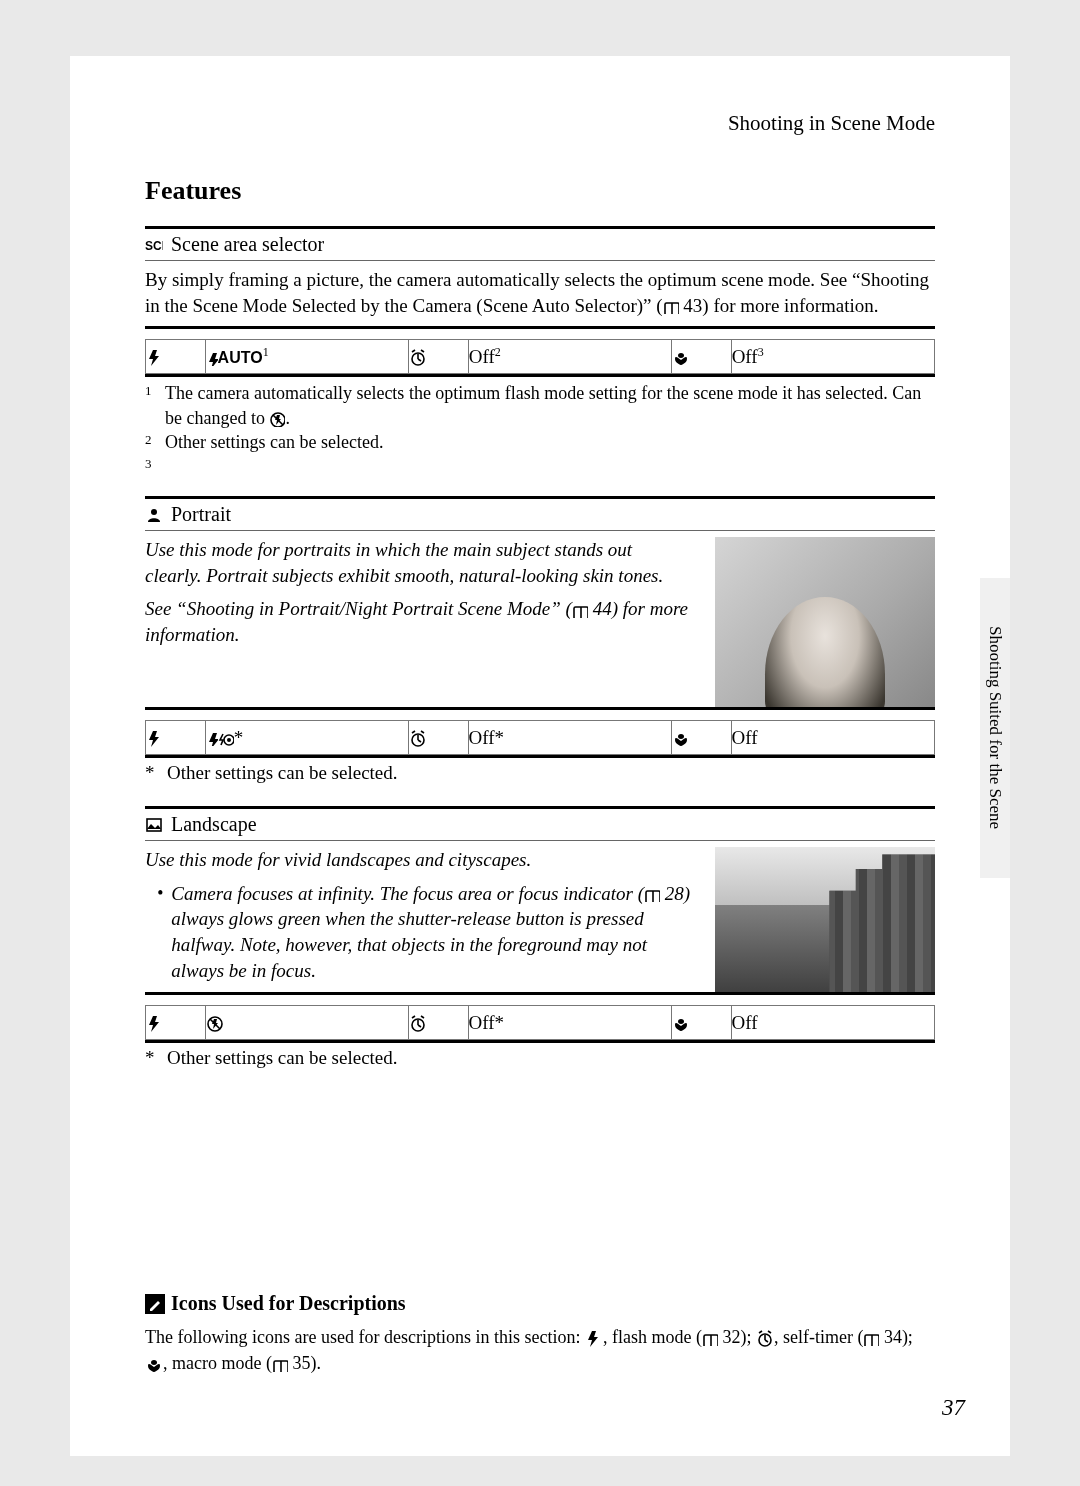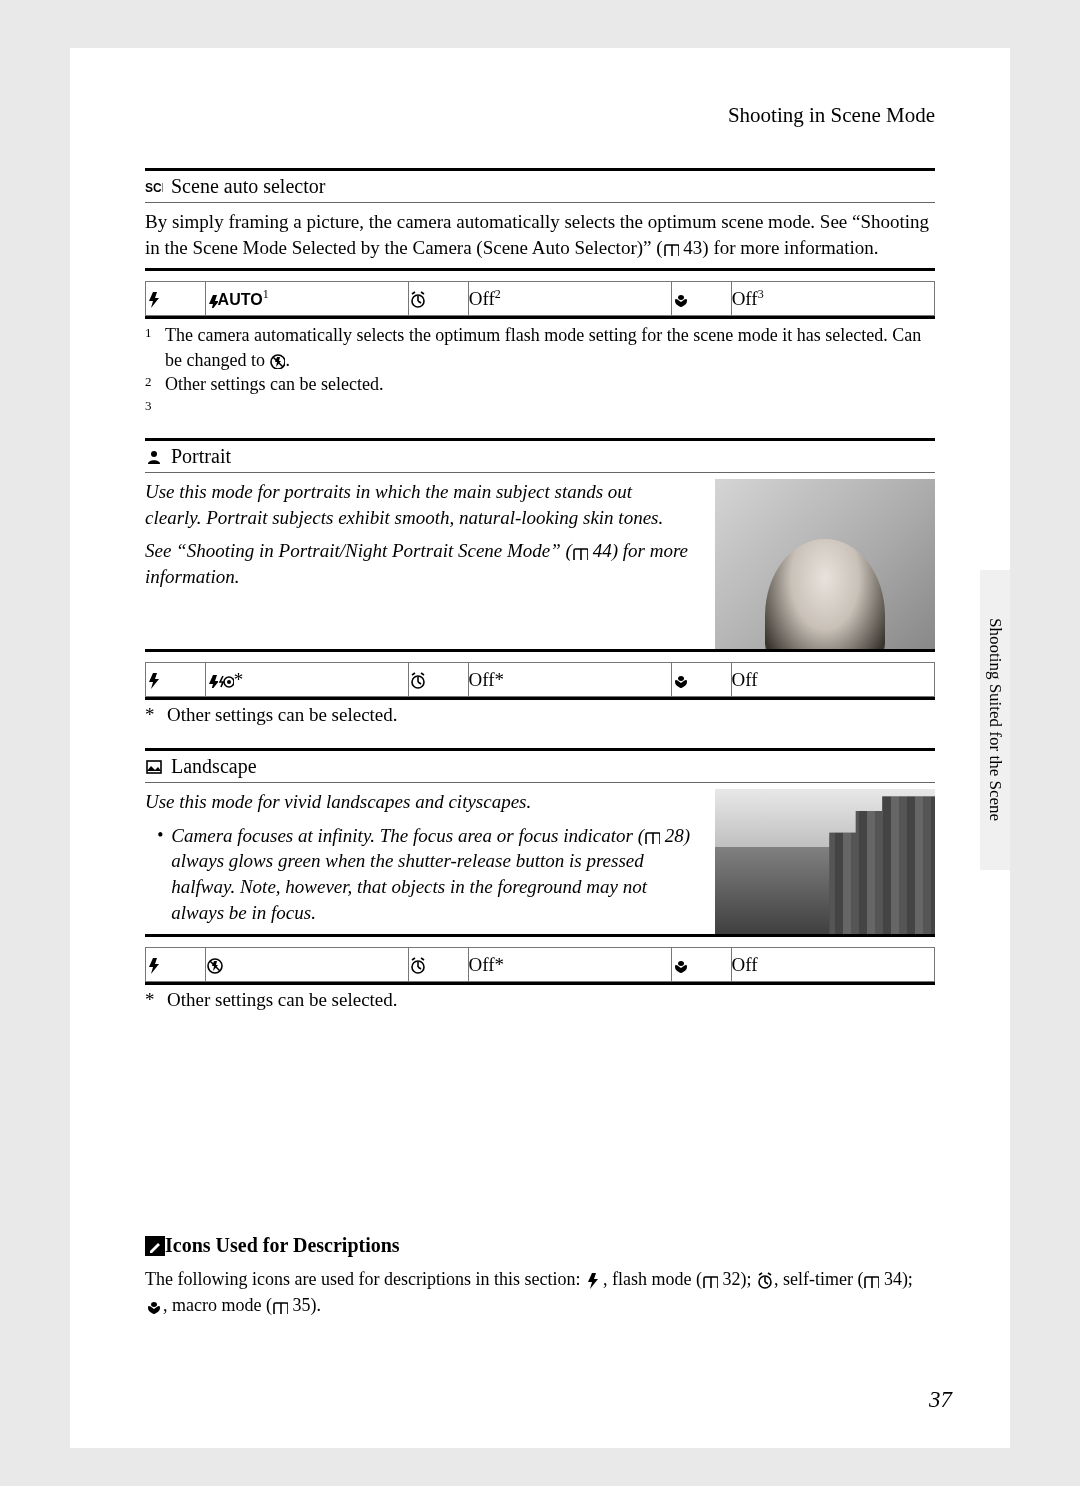--- a/index.html
+++ b/index.html
@@ -8,21 +8,21 @@
     background: #e9e9e9;
     width: 1080px;
     min-height: 1486px;
     padding: 40px 0;
     color: #000;
   }
   .page {
     background: #fff;
     width: 940px;
     min-height: 1400px;
-    margin: 8px auto;
+    margin: 16px auto;
     padding: 55px 75px 40px 75px;
     position: relative;
   }
   .header-right {
     text-align: right;
     font-size: 21px;
     margin-bottom: 40px;
   }
   h2.features-title {
     font-weight: bold;
@@ -125,32 +125,33 @@
     display: inline-block;
   }
   .info-box {
     margin-top: 220px;
     font-size: 18px;
     line-height: 1.45;
   }
   .info-title {
     display: flex;
     align-items: center;
+    gap: 6px;
     font-weight: bold;
     font-size: 20px;
     margin-bottom: 6px;
   }
   .pencil-icon-box {
     width: 20px; height: 20px; background: #000;
     display: inline-flex; align-items: center; justify-content: center;
   }
   .page-num {
     position: absolute;
     bottom: 35px;
-    right: 58px;
+    right: 45px;
     font-style: italic;
     font-size: 23px;
   }
   .sup { font-size: 12px; vertical-align: super; }
   .bold { font-weight: bold; }
 
   
   .img-box {
     position: relative;
     overflow: hidden;
@@ -233,28 +234,29 @@
     </g>
     <g id="pencil-icon">
       <path d="M3 13 L11 5 L13 7 L5 15 L3 15 Z" fill="white"></path>
     </g>
   </defs>
 </svg>
 
 <div class="page">
   <div class="header-right">Shooting in Scene Mode</div>
 
+  <h2 class="features-title">Features</h2>
 
   <div class="section-block">
     <div class="rule-heavy"></div>
     <div class="sec-title">
       <svg class="icon">
           <use href="#scene-auto-mode-icon"></use>
         </svg>
-      <span>Scene auto selector</span>
+      <span>Scene area selector</span>
     </div>
     <div class="rule-hair"></div>
     <p class="body-text">
       <span>By simply framing a picture, the camera automatically selects the optimum scene mode. See “Shooting in the Scene Mode Selected by the Camera (Scene Auto Selector)” (</span><svg class="icon" style="width:16px;height:14px">
           <use href="#book-icon"></use>
         </svg><span> 43) for more information.</span>
     </p>
 
     <div class="table-wrap">
     <table class="settings-table">

